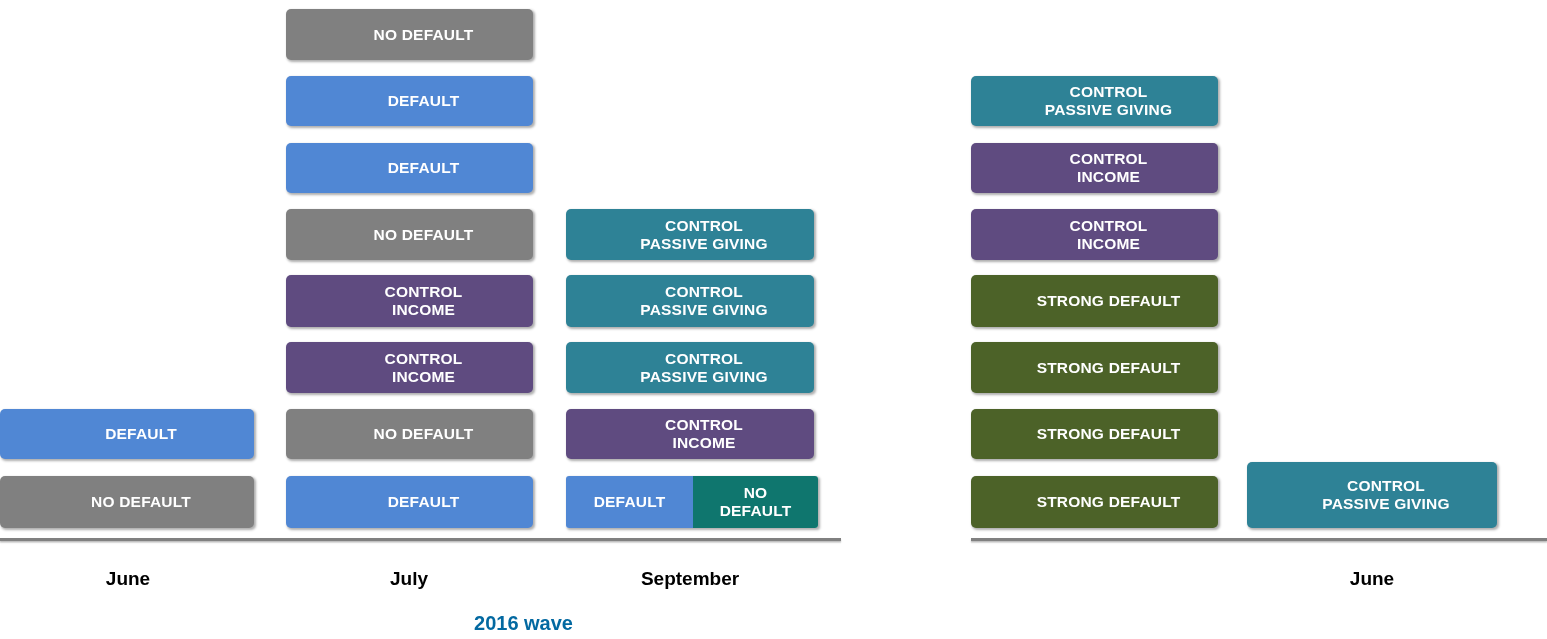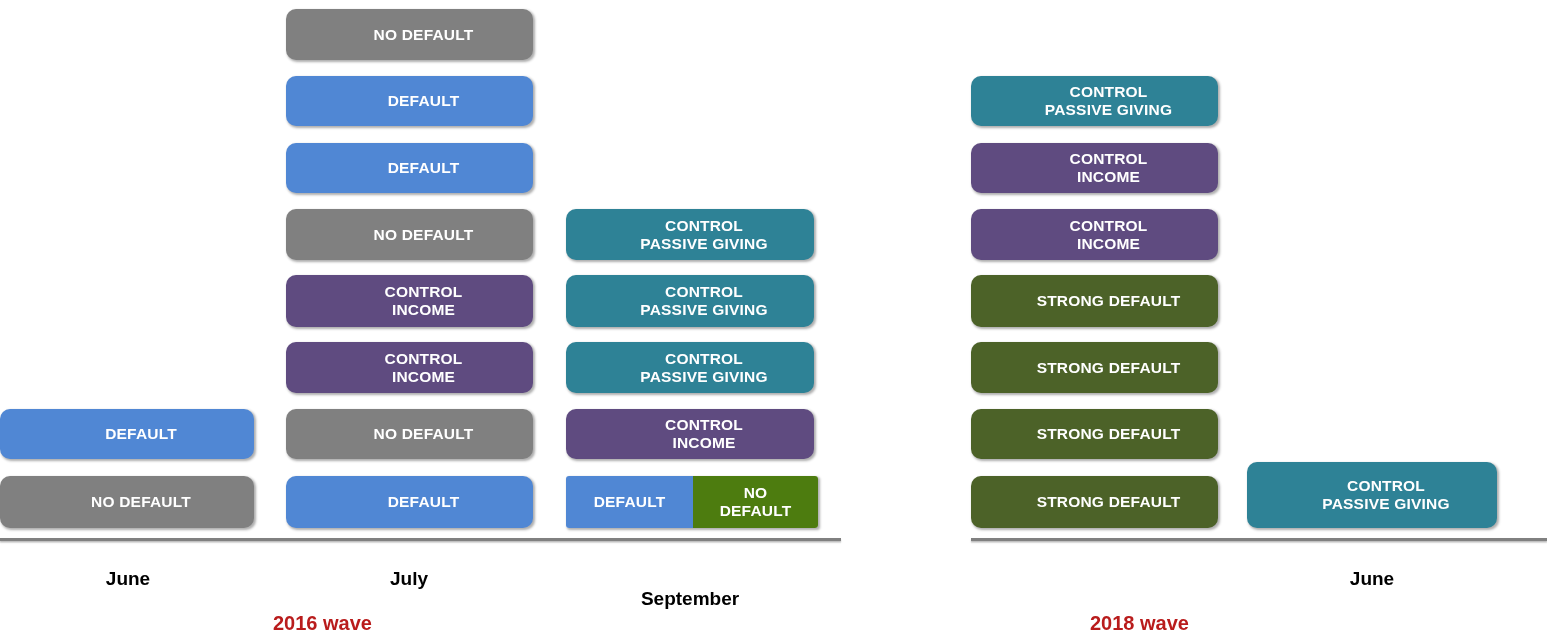--- a/index.html
+++ b/index.html
@@ -26,21 +26,21 @@
     display: flex;
     flex-direction: column;
     align-items: center;
     justify-content: center;
     color: #ffffff;
     font-weight: bold;
     font-size: 15.5px;
     line-height: 1.14;
     letter-spacing: 0.2px;
     text-align: center;
-    border-radius: 10px;
+    border-radius: 5px;
     box-shadow: 1.5px 1.5px 2.5px rgba(0,0,0,0.32);
     white-space: nowrap;
     user-select: none;
     padding-left: 28px;
   }
   .bar .ln { display: block; }
   
   .bar.split {
     flex-direction: row;
     padding: 0;
@@ -73,24 +73,24 @@
   .month-label {
     position: absolute;
     text-align: center;
     font-weight: bold;
     font-size: 19px;
     color: #000000;
     white-space: nowrap;
   }
   .wave-label {
     position: absolute;
-    text-align: left;
+    text-align: right;
     font-weight: bold;
     font-size: 20px;
-    color: #b91c1c;
+    color: #0369a1;
     white-space: nowrap;
   }
 </style>
 </head>
 <body>
 
 <div id="stage" style="width: 1547px; height: 639px; background: rgb(255, 255, 255);">
     <div class="bar" style="left: 0px; top: 409px; width: 254px; height: 50px; background: rgb(80, 135, 212);">
       <span class="ln">DEFAULT</span>
     </div>
@@ -138,26 +138,26 @@
       <span class="ln">PASSIVE GIVING</span>
     </div>
     <div class="bar" style="left: 566px; top: 409px; width: 248px; height: 50px; background: rgb(95, 75, 128);">
       <span class="ln">CONTROL</span>
       <span class="ln">INCOME</span>
     </div>
     <div class="bar split" style="left: 566px; top: 476px; width: 252px; height: 52px;">
       <div class="half" style="width: 127px; background: rgb(80, 135, 212);">
         <span class="ln">DEFAULT</span>
       </div>
-      <div class="half" style="width: 125px; background: #4d7c0f;">
+      <div class="half" style="width: 125px; background: #0f766e;">
         <span class="ln">NO</span>
         <span class="ln">DEFAULT</span>
       </div>
     </div>
-    <div class="month-label" style="left: 540px; top: 568px; width: 300px; margin-top: 20px;">September</div>
+    <div class="month-label" style="left: 540px; top: 568px; width: 300px;">September</div>
     <div class="axis" style="left: 0px; top: 538px; width: 841px; background: rgb(128, 128, 128);"></div>
     <div class="wave-label" style="left: 273px; top: 612px; width: 300px;">2016 wave</div>
     <div class="bar" style="left: 971px; top: 76px; width: 247px; height: 50px; background: rgb(46, 130, 150);">
       <span class="ln">CONTROL</span>
       <span class="ln">PASSIVE GIVING</span>
     </div>
     <div class="bar" style="left: 971px; top: 143px; width: 247px; height: 50px; background: rgb(95, 75, 128);">
       <span class="ln">CONTROL</span>
       <span class="ln">INCOME</span>
     </div>
@@ -176,14 +176,13 @@
     </div>
     <div class="bar" style="left: 971px; top: 476px; width: 247px; height: 52px; background: rgb(76, 98, 40);">
       <span class="ln">STRONG DEFAULT</span>
     </div>
     <div class="bar" style="left: 1247px; top: 462px; width: 250px; height: 66px; background: rgb(46, 130, 150);">
       <span class="ln">CONTROL</span>
       <span class="ln">PASSIVE GIVING</span>
     </div>
     <div class="month-label" style="left: 1222px; top: 568px; width: 300px;">June</div>
     <div class="axis" style="left: 971px; top: 538px; width: 576px; background: rgb(128, 128, 128);"></div>
-    <div class="wave-label" style="left: 1090px; top: 612px; width: 300px;">2018 wave</div>
   </div>
 
 </body></html>

